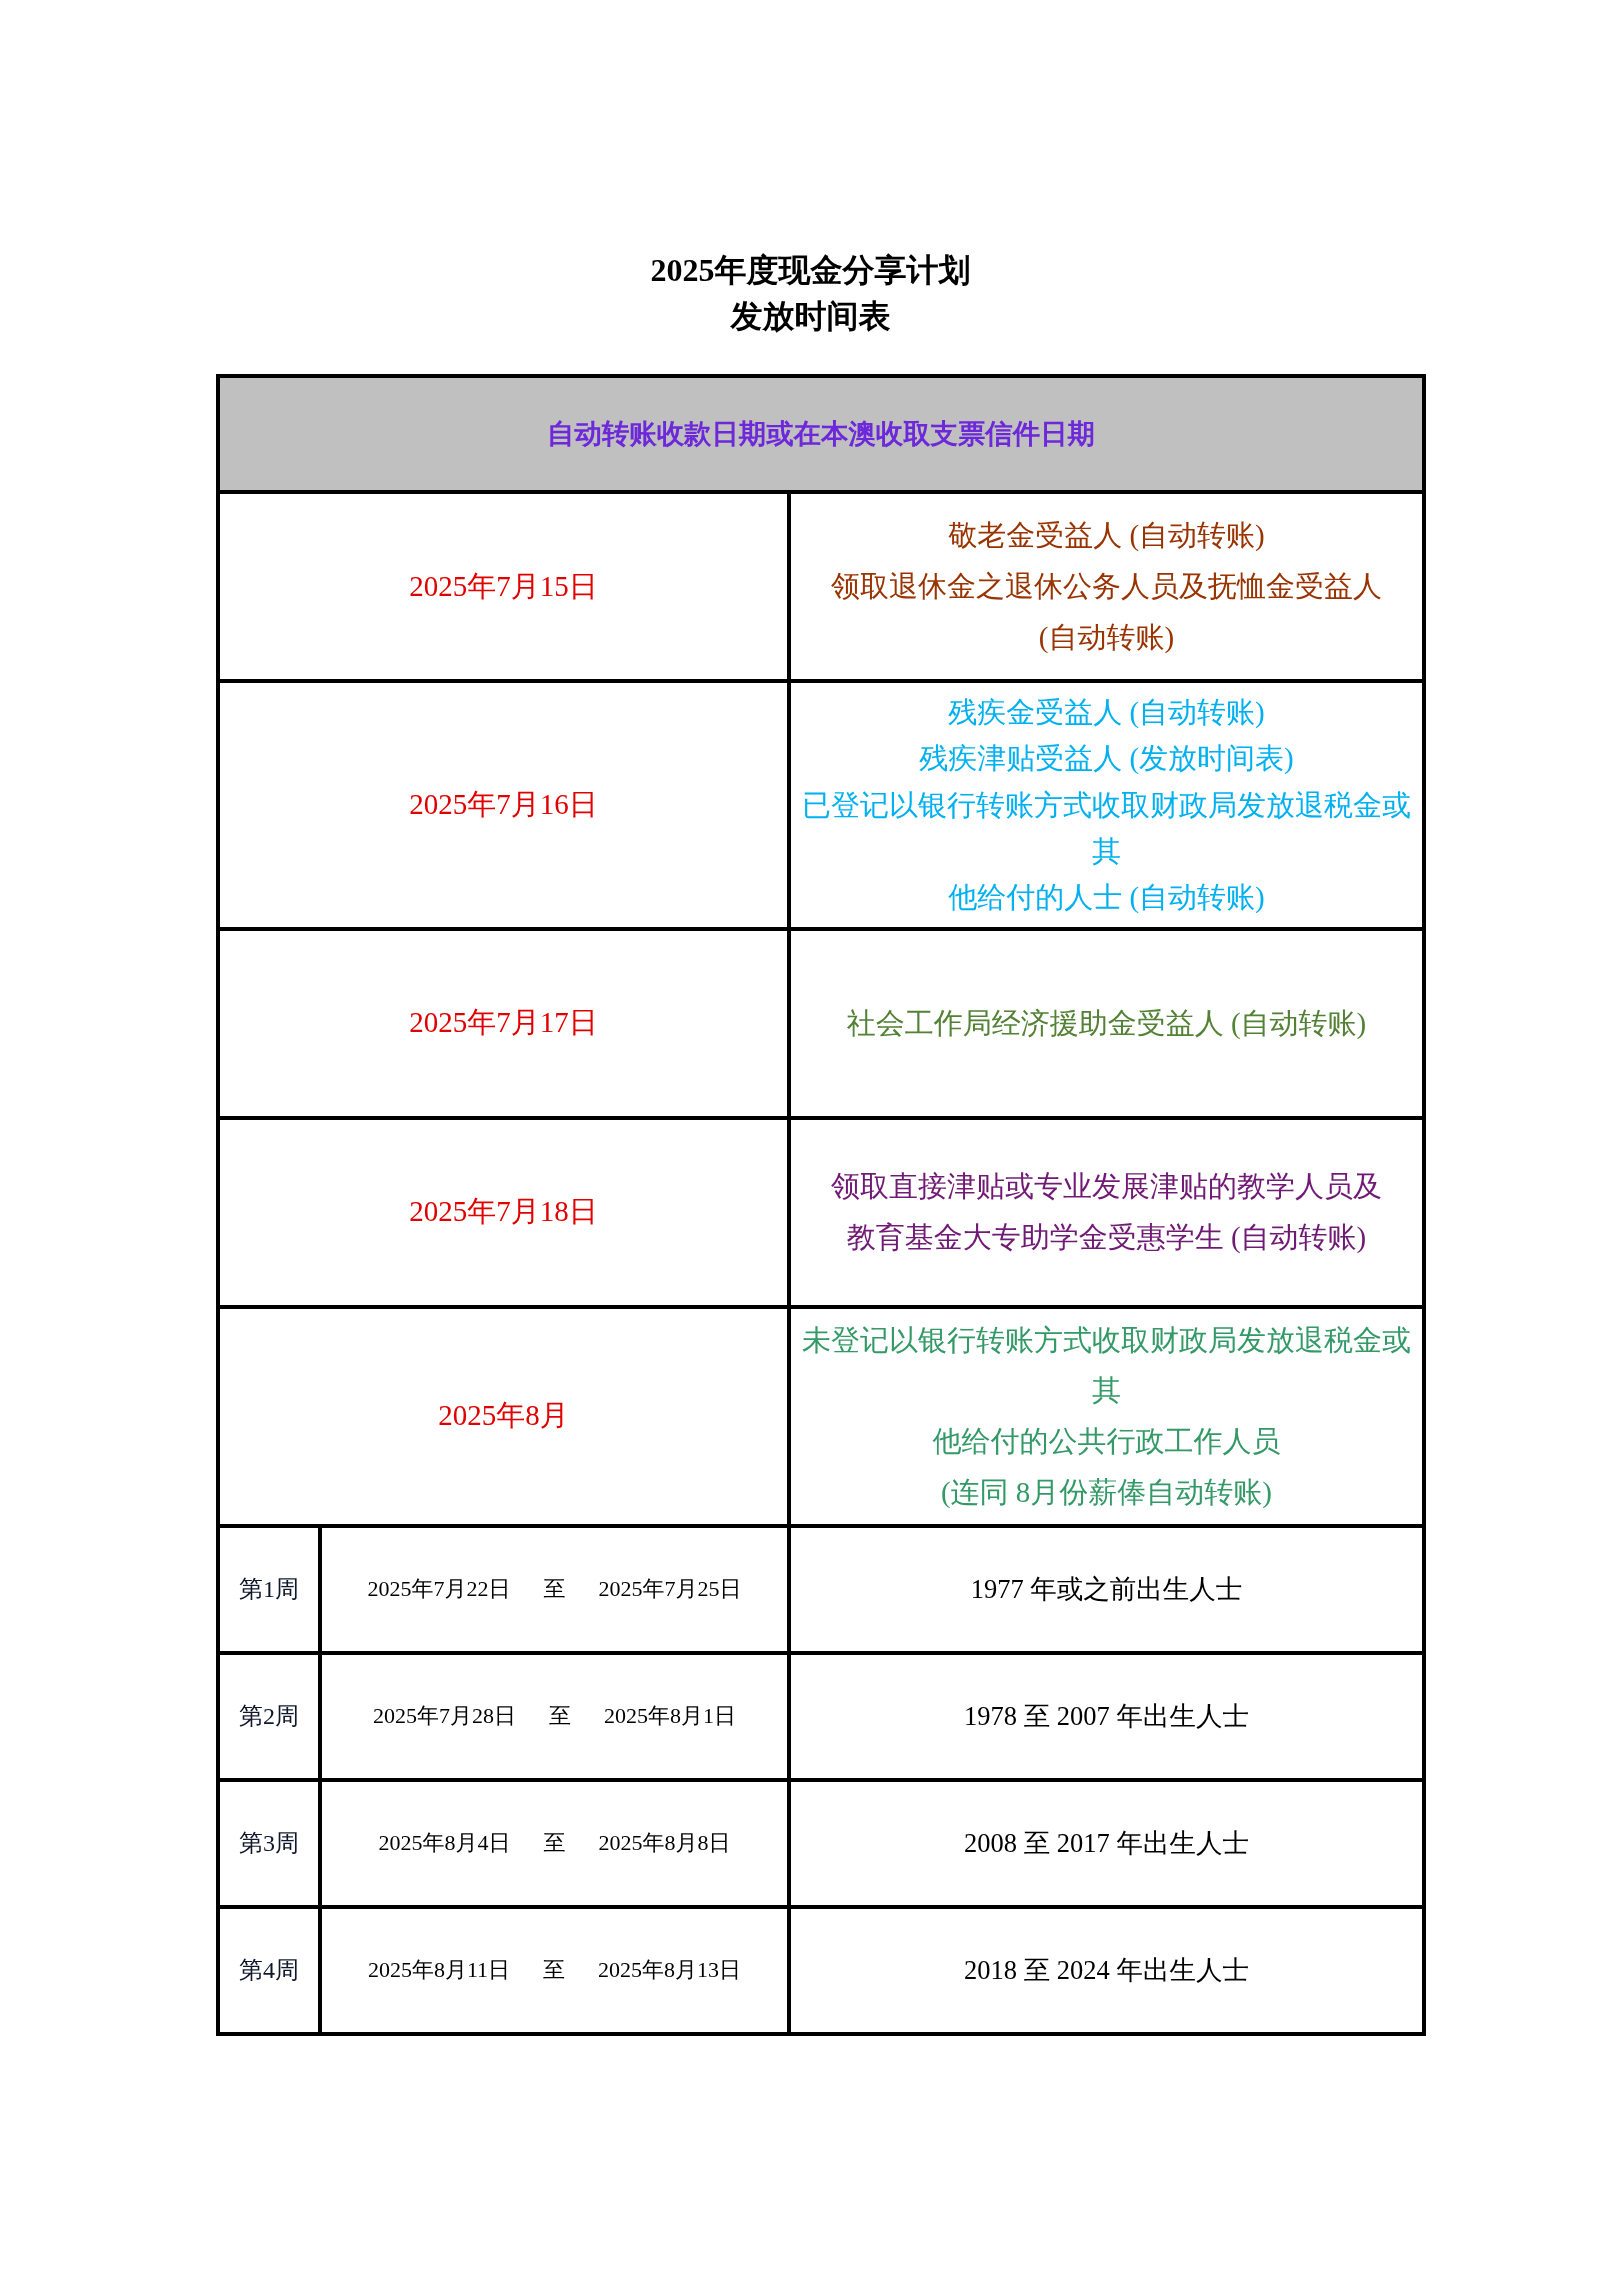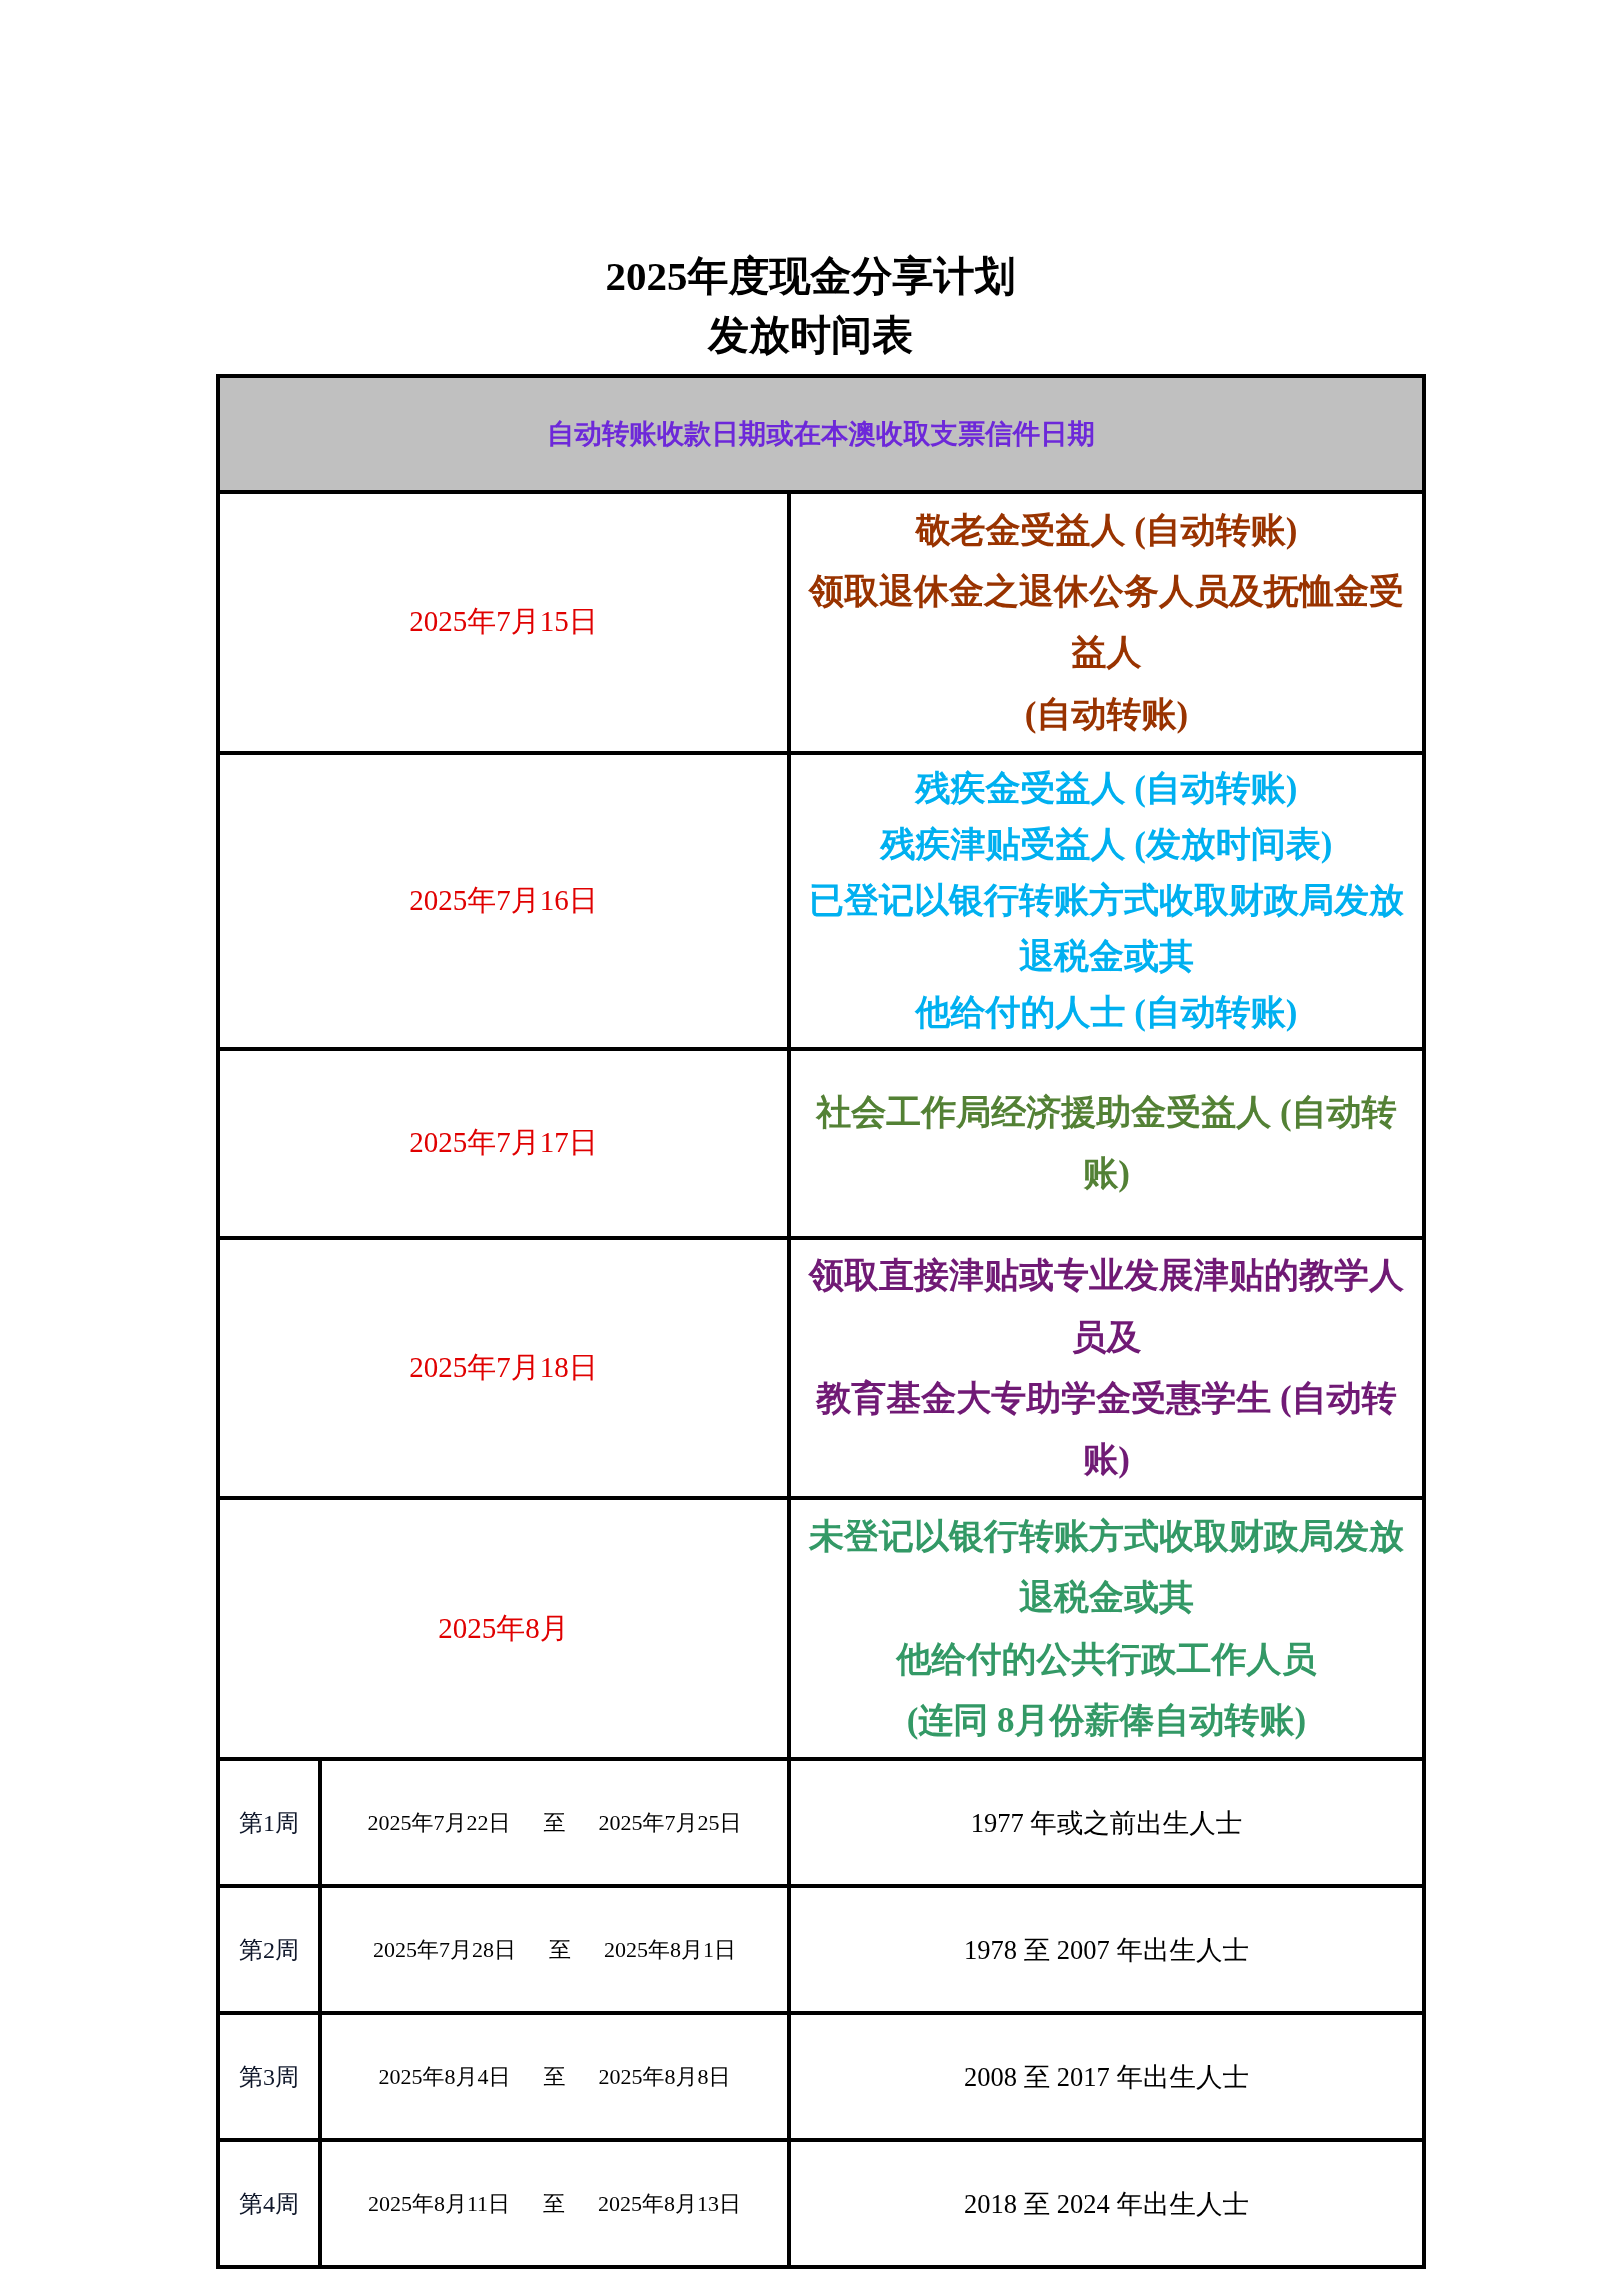--- a/index.html
+++ b/index.html
@@ -6,21 +6,21 @@
   .page {
     position:relative;
     width:1621px; height:2293px;
     background:#ffffff;
     font-family:"Liberation Serif","DejaVu Serif",serif;
     overflow:hidden;
   }
   .title-block {
     position:absolute; top:247px; left:0; width:100%;
     text-align:center; color:#000;
-    font-weight:bold; font-size:41px; line-height:1.45;
+    font-weight:bold; font-size:32px; line-height:1.45;
   }
   table.schedule {
     position:absolute; left:216px; top:374px;
     width:1206px;
     border-collapse:collapse; table-layout:fixed;
   }
   table.schedule td {
     border:4.9px solid #000000;
     text-align:center; vertical-align:middle;
     padding:5.9px 9.8px;
@@ -29,21 +29,21 @@
   tr.header-row td {
     height:116px;
     background:#c0c0c0;
     font-weight:bold; font-size:27.4px; color:#6d28d9;
   }
   tr.transfer-row { height:189px; }
   td.date-cell {
     font-weight:normal; font-size:29px; color:#e00000;
   }
   td.desc-cell {
-    font-weight:bold; font-size:35px; line-height:1.75;
+    font-weight:normal; font-size:29px; line-height:1.75;
   }
   tr.week-row { height:127px; }
   td.week-cell { font-size:24px; color:#0f172a; padding:5.9px 2px; }
   td.range-cell { font-size:22px; color:#000; }
   .range-inner {
     display:flex; justify-content:center; align-items:center; gap:33px;
     white-space:nowrap;
   }
   td.birth-cell { font-size:26.5px; color:#000; }
 </style>

